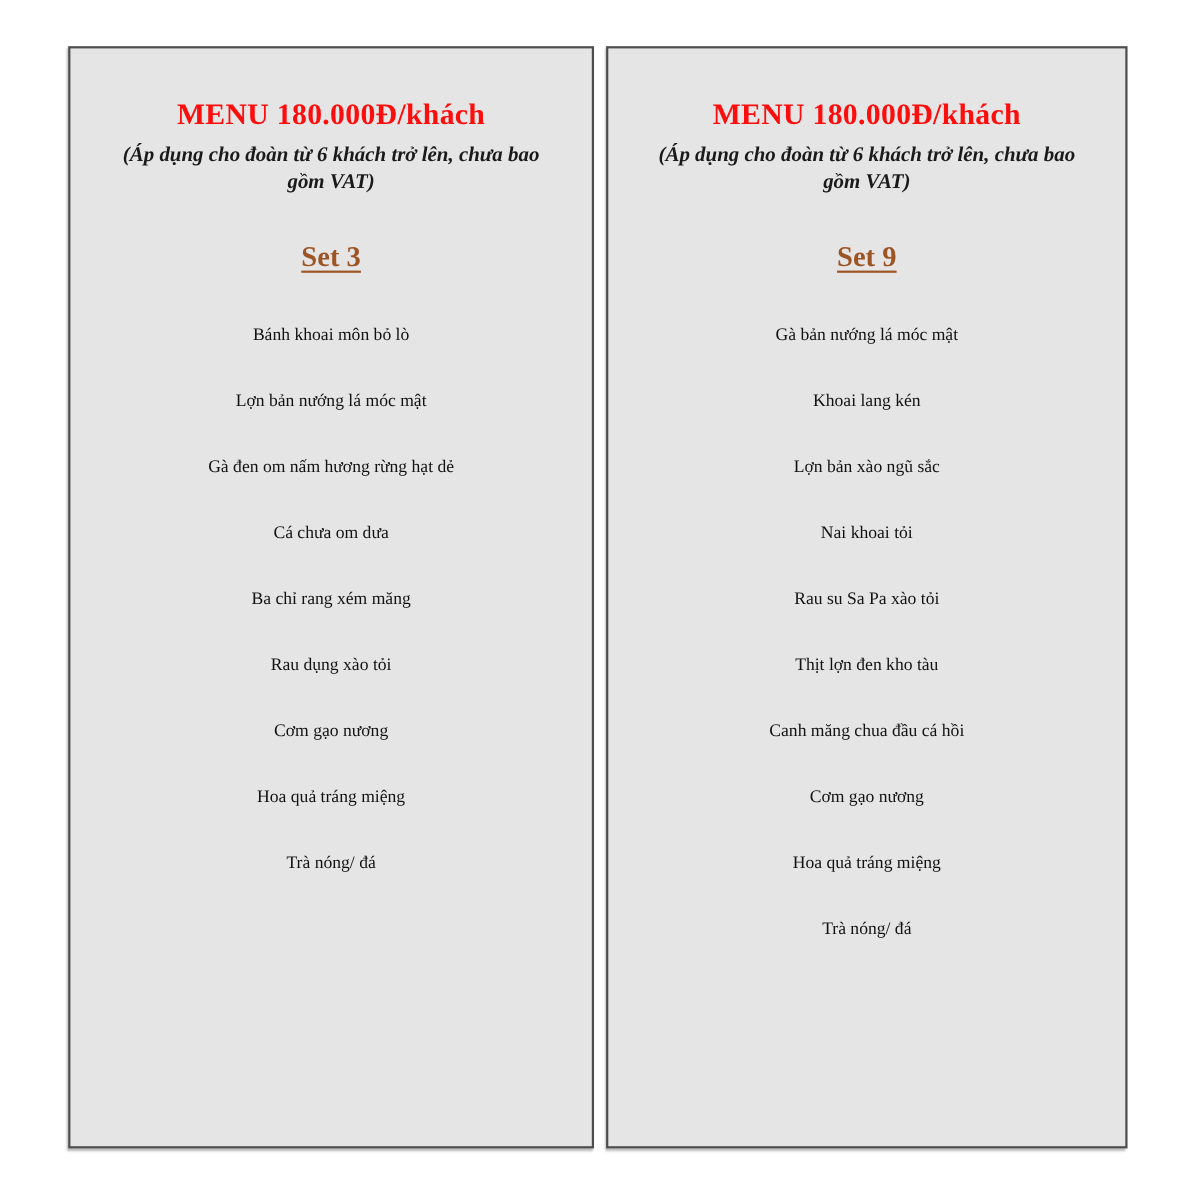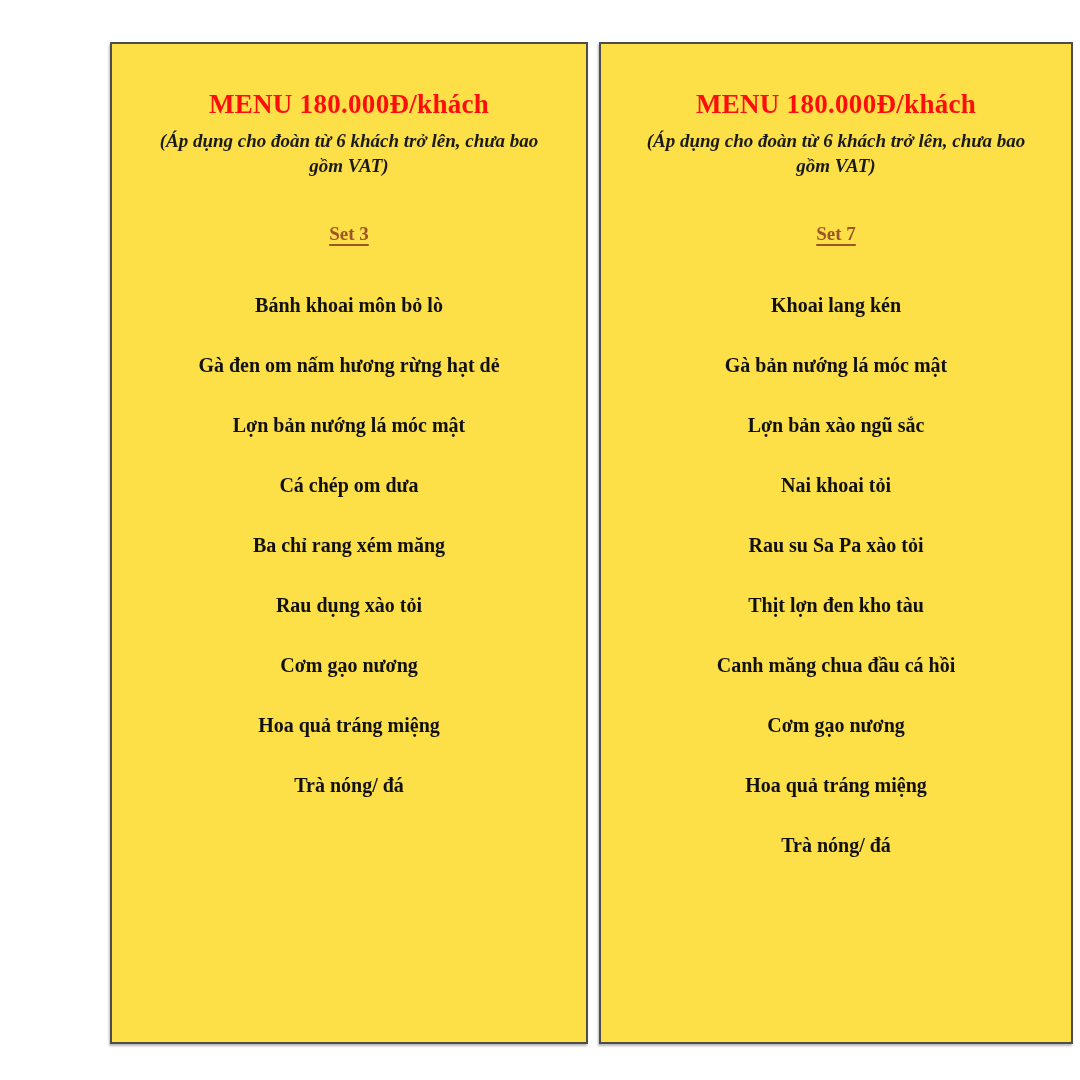--- a/index.html
+++ b/index.html
@@ -16,25 +16,24 @@
     height: 1080px;
     background: #ffffff;
     overflow: hidden;
   }
   .menu-box {
     position: absolute;
     top: 42px;
     height: 1002px;
     border: 2px solid #4d4d4d;
     box-shadow: -1px 2px 2px rgba(0,0,0,0.28);
-    background: #fde047;
+    background: #e5e5e5;
     box-sizing: border-box;
     text-align: center;
     padding-top: 44px;
-    margin-left: 48px;
   }
   .menu-box.left  { left: 62px;  width: 478px; }
   .menu-box.right { left: 551px; width: 474px; }
 
   .menu-title {
     color: #fe0d0d;
     font-weight: bold;
     font-size: 27px;
     line-height: 32px;
     letter-spacing: 0.3px;
@@ -46,67 +45,67 @@
     font-weight: bold;
     font-style: italic;
     font-size: 19px;
     line-height: 25px;
     text-align: center;
   }
   .set-heading {
     margin-top: 40px;
     color: #9e5526;
     font-weight: bold;
-    font-size: 19px;
+    font-size: 26px;
     line-height: 31px;
     text-decoration: underline;
     text-underline-offset: 4px;
     text-decoration-thickness: 2px;
   }
   .items {
     margin-top: 42px;
   }
   .menu-item {
     color: #111111;
-    font-weight: bold;
-    font-size: 20px;
+    font-weight: normal;
+    font-size: 16px;
     line-height: 28px;
     margin-bottom: 32px;
     white-space: nowrap;
   }
 </style>
 </head>
 <body>
 
 <div class="canvas">
 
   <section class="menu-box left">
     <div class="menu-title">MENU 180.000Đ/khách</div>
     <div class="menu-note">(Áp dụng cho đoàn từ 6 khách trở lên, chưa bao gồm VAT)</div>
     <div class="set-heading">Set 3</div>
     <div class="items">
       <div class="menu-item">Bánh khoai môn bỏ lò</div>
+      <div class="menu-item">Lợn bản nướng lá móc mật</div>
       <div class="menu-item">Gà đen om nấm hương rừng hạt dẻ</div>
-      <div class="menu-item">Lợn bản nướng lá móc mật</div>
-      <div class="menu-item">Cá chép om dưa</div>
+      <div class="menu-item">Cá chưa om dưa</div>
       <div class="menu-item">Ba chỉ rang xém măng</div>
       <div class="menu-item">Rau dụng xào tỏi</div>
       <div class="menu-item">Cơm gạo nương</div>
       <div class="menu-item">Hoa quả tráng miệng</div>
       <div class="menu-item">Trà nóng/ đá</div>
     </div>
   </section>
 
   <section class="menu-box right">
     <div class="menu-title">MENU 180.000Đ/khách</div>
     <div class="menu-note">(Áp dụng cho đoàn từ 6 khách trở lên, chưa bao gồm VAT)</div>
-    <div class="set-heading">Set 7</div>
+    <div class="set-heading">Set 9</div>
     <div class="items">
+      <div class="menu-item">Gà bản nướng lá móc mật</div>
       <div class="menu-item">Khoai lang kén</div>
-      <div class="menu-item">Gà bản nướng lá móc mật</div>
       <div class="menu-item">Lợn bản xào ngũ sắc</div>
       <div class="menu-item">Nai khoai tỏi</div>
       <div class="menu-item">Rau su Sa Pa xào tỏi</div>
       <div class="menu-item">Thịt lợn đen kho tàu</div>
       <div class="menu-item">Canh măng chua đầu cá hồi</div>
       <div class="menu-item">Cơm gạo nương</div>
       <div class="menu-item">Hoa quả tráng miệng</div>
       <div class="menu-item">Trà nóng/ đá</div>
     </div>
   </section>

